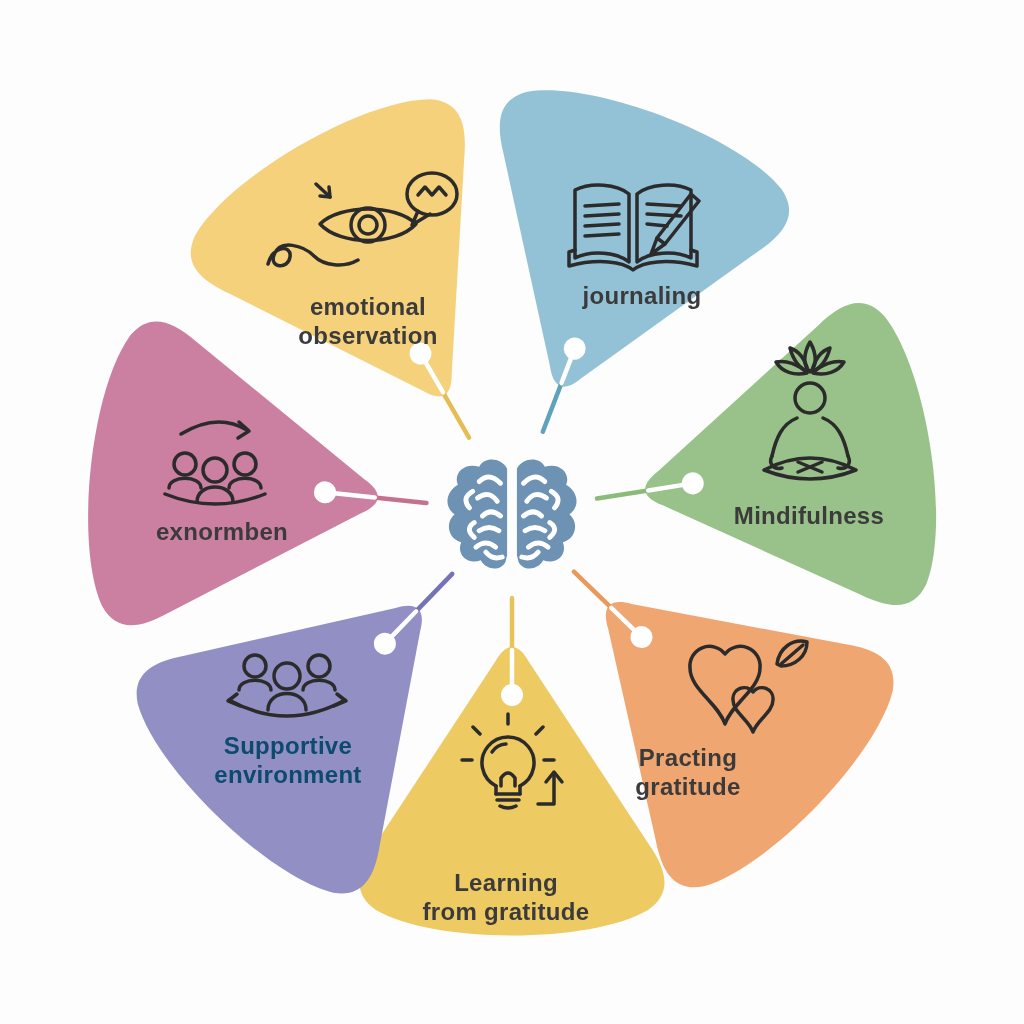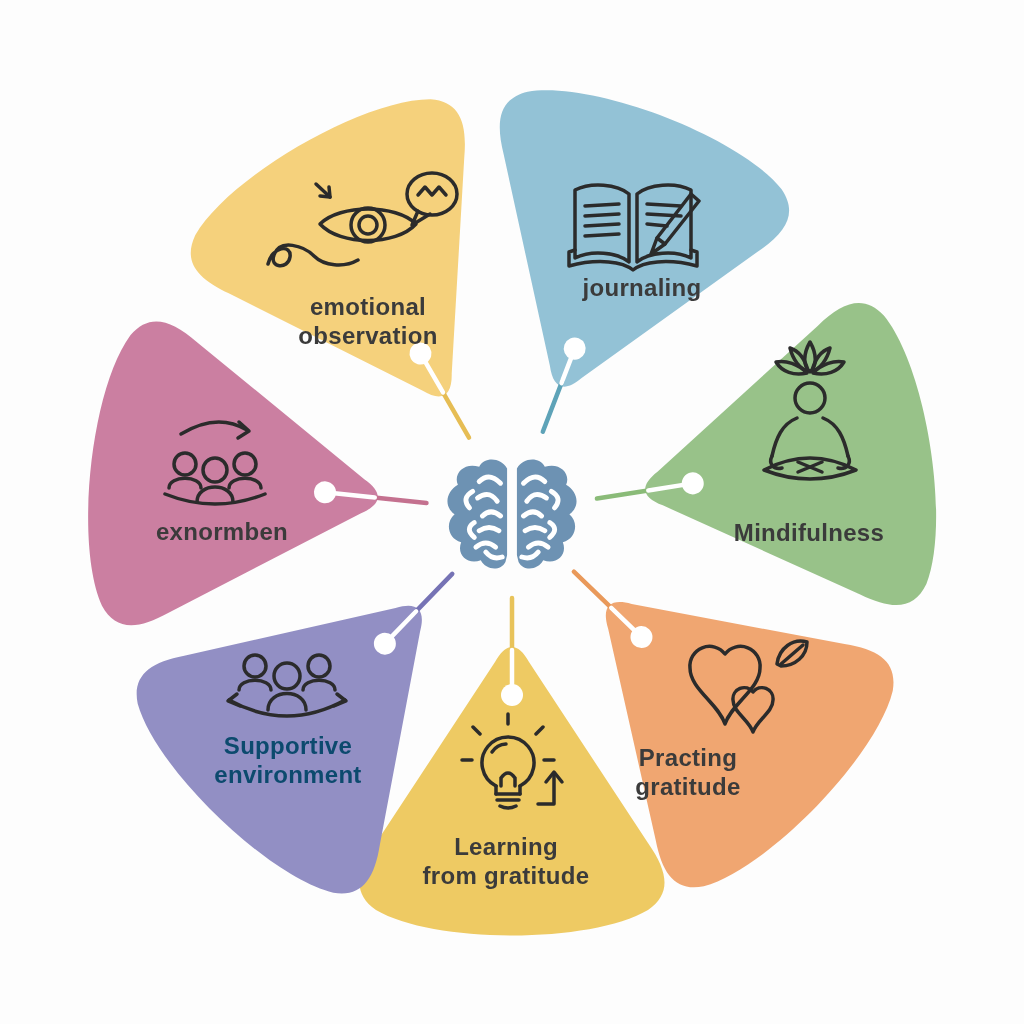--- a/index.html
+++ b/index.html
@@ -185,31 +185,31 @@
     <path d="M -50 22 Q 0 42 50 22"></path>
   </g>
 
 </svg>
 
 <div>
   <div class="seg-label" style="left:368px;top:321px">
     <span>emotional</span>
     <span>observation</span>
   </div>
-  <div class="seg-label" style="left:642px;top:288px">
+  <div class="seg-label" style="left:642px;top:296px">
     <span>journaling</span>
   </div>
-  <div class="seg-label" style="left:809px;top:533px">
+  <div class="seg-label" style="left:809px;top:516px">
     <span>Mindifulness</span>
   </div>
   <div class="seg-label" style="left:688px;top:772px">
     <span>Practing</span>
     <span>gratitude</span>
   </div>
-  <div class="seg-label" style="left:506px;top:861px">
+  <div class="seg-label" style="left:506px;top:897px">
     <span>Learning</span>
     <span>from gratitude</span>
   </div>
   <div class="seg-label light" style="left:288px;top:760px">
     <span>Supportive</span>
     <span>environment</span>
   </div>
   <div class="seg-label" style="left:222px;top:532px">
     <span>exnormben</span>
   </div>

